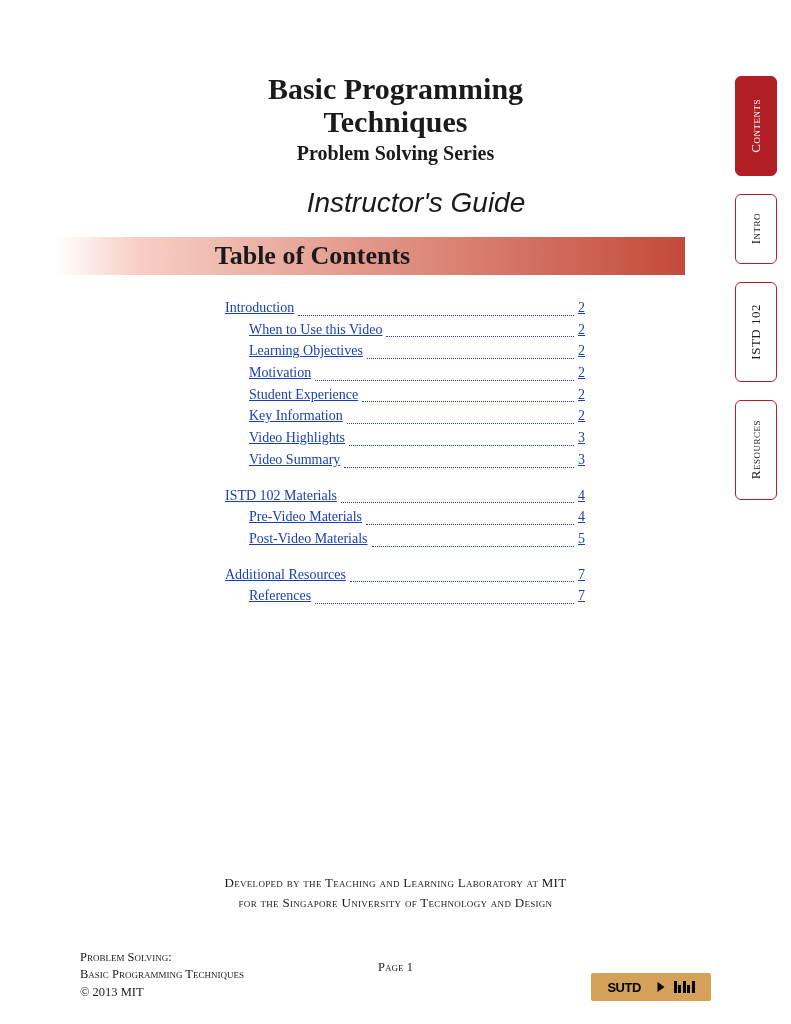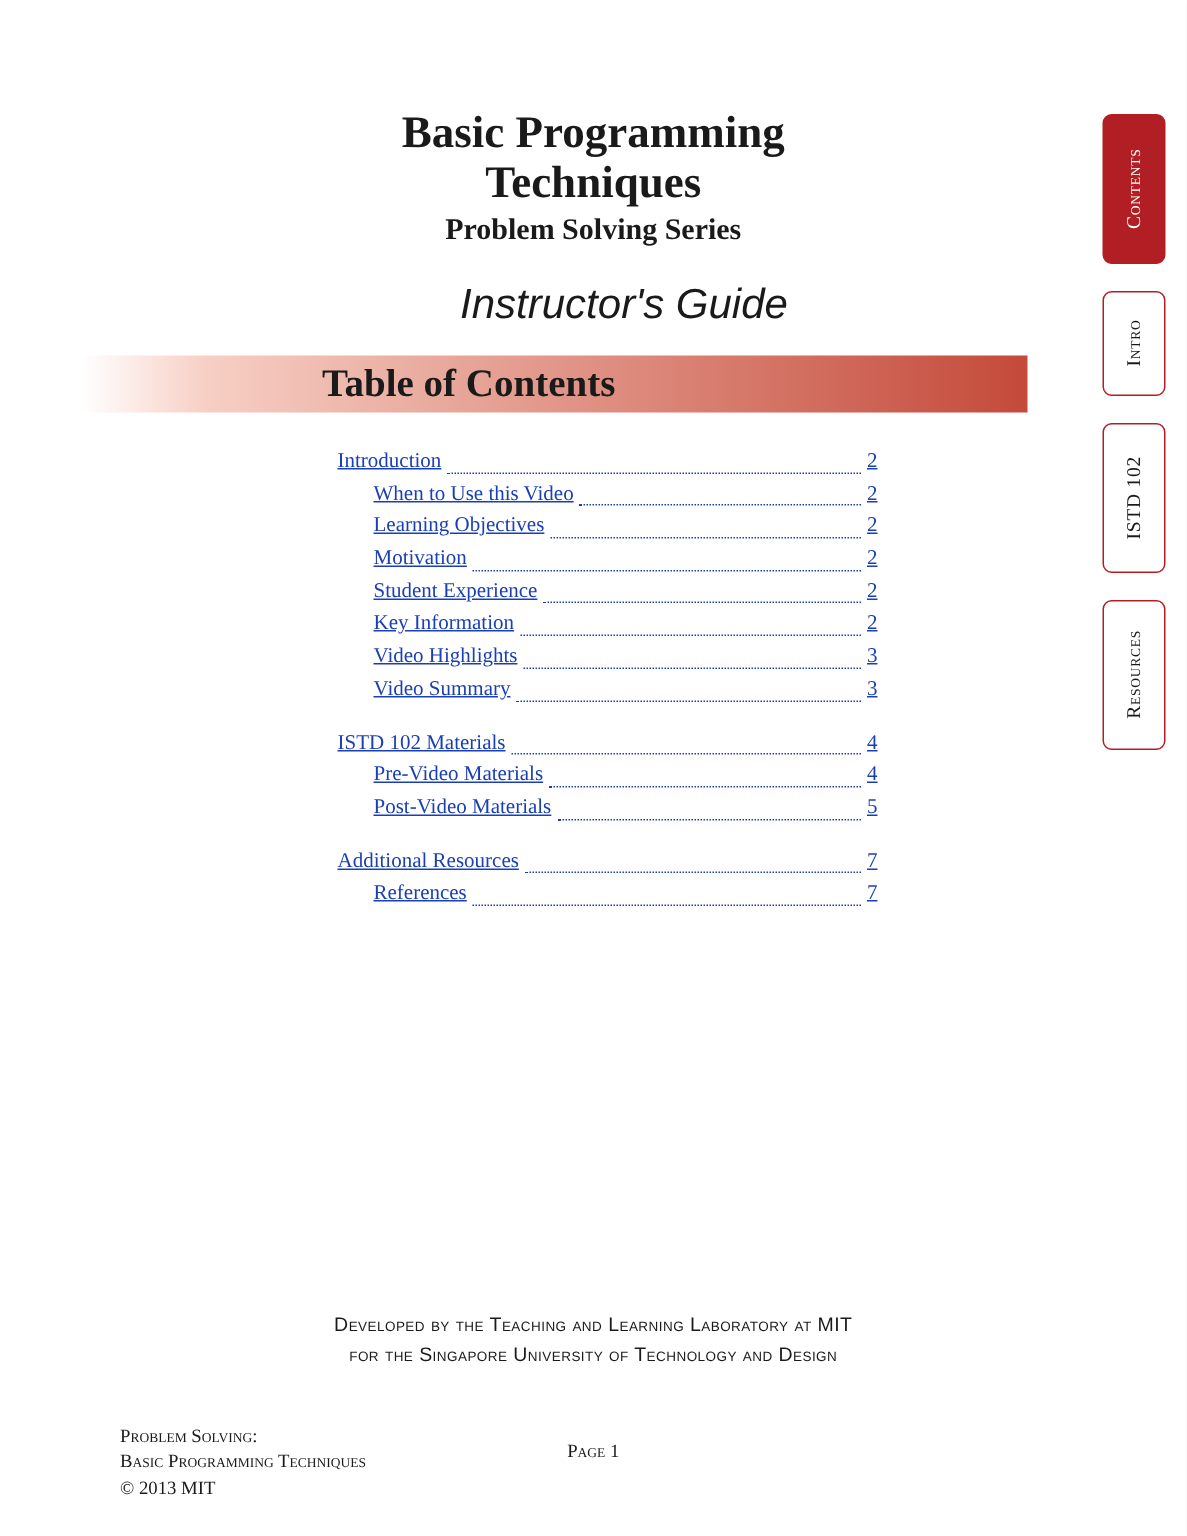--- a/index.html
+++ b/index.html
@@ -115,21 +115,21 @@
   .tab.h100 { height: 100px; }
 
   .credit {
     position: absolute;
     bottom: 112px;
     width: 100%;
     text-align: center;
     font-variant: small-caps;
     font-size: 13px;
     line-height: 1.5;
-    font-family: Liberation Sans, sans-serif;
+    font-family: Liberation Serif, serif;
     letter-spacing: 0.3px;
   }
 
   .footer {
     position: absolute;
     bottom: 23px;
     left: 80px;
     right: 80px;
     display: flex;
     align-items: flex-end;
@@ -290,15 +290,26 @@
     <div>for the Singapore University of Technology and Design</div>
   </div>
 
   <div class="footer">
     <div class="footer-left">
       <div>Problem Solving:</div>
       <div>Basic Programming Techniques</div>
       <div>© 2013 MIT</div>
     </div>
     <div class="footer-center">Page 1</div>
+    <div class="footer-logo">
+      <span class="sutd">SUTD</span>
+      <span class="arrow"></span>
+      <span class="mit-bars">
+          <span></span>
+          <span></span>
+          <span></span>
+          <span></span>
+          <span></span>
+        </span>
+    </div>
   </div>
 
 </div>
 
 </body></html>

